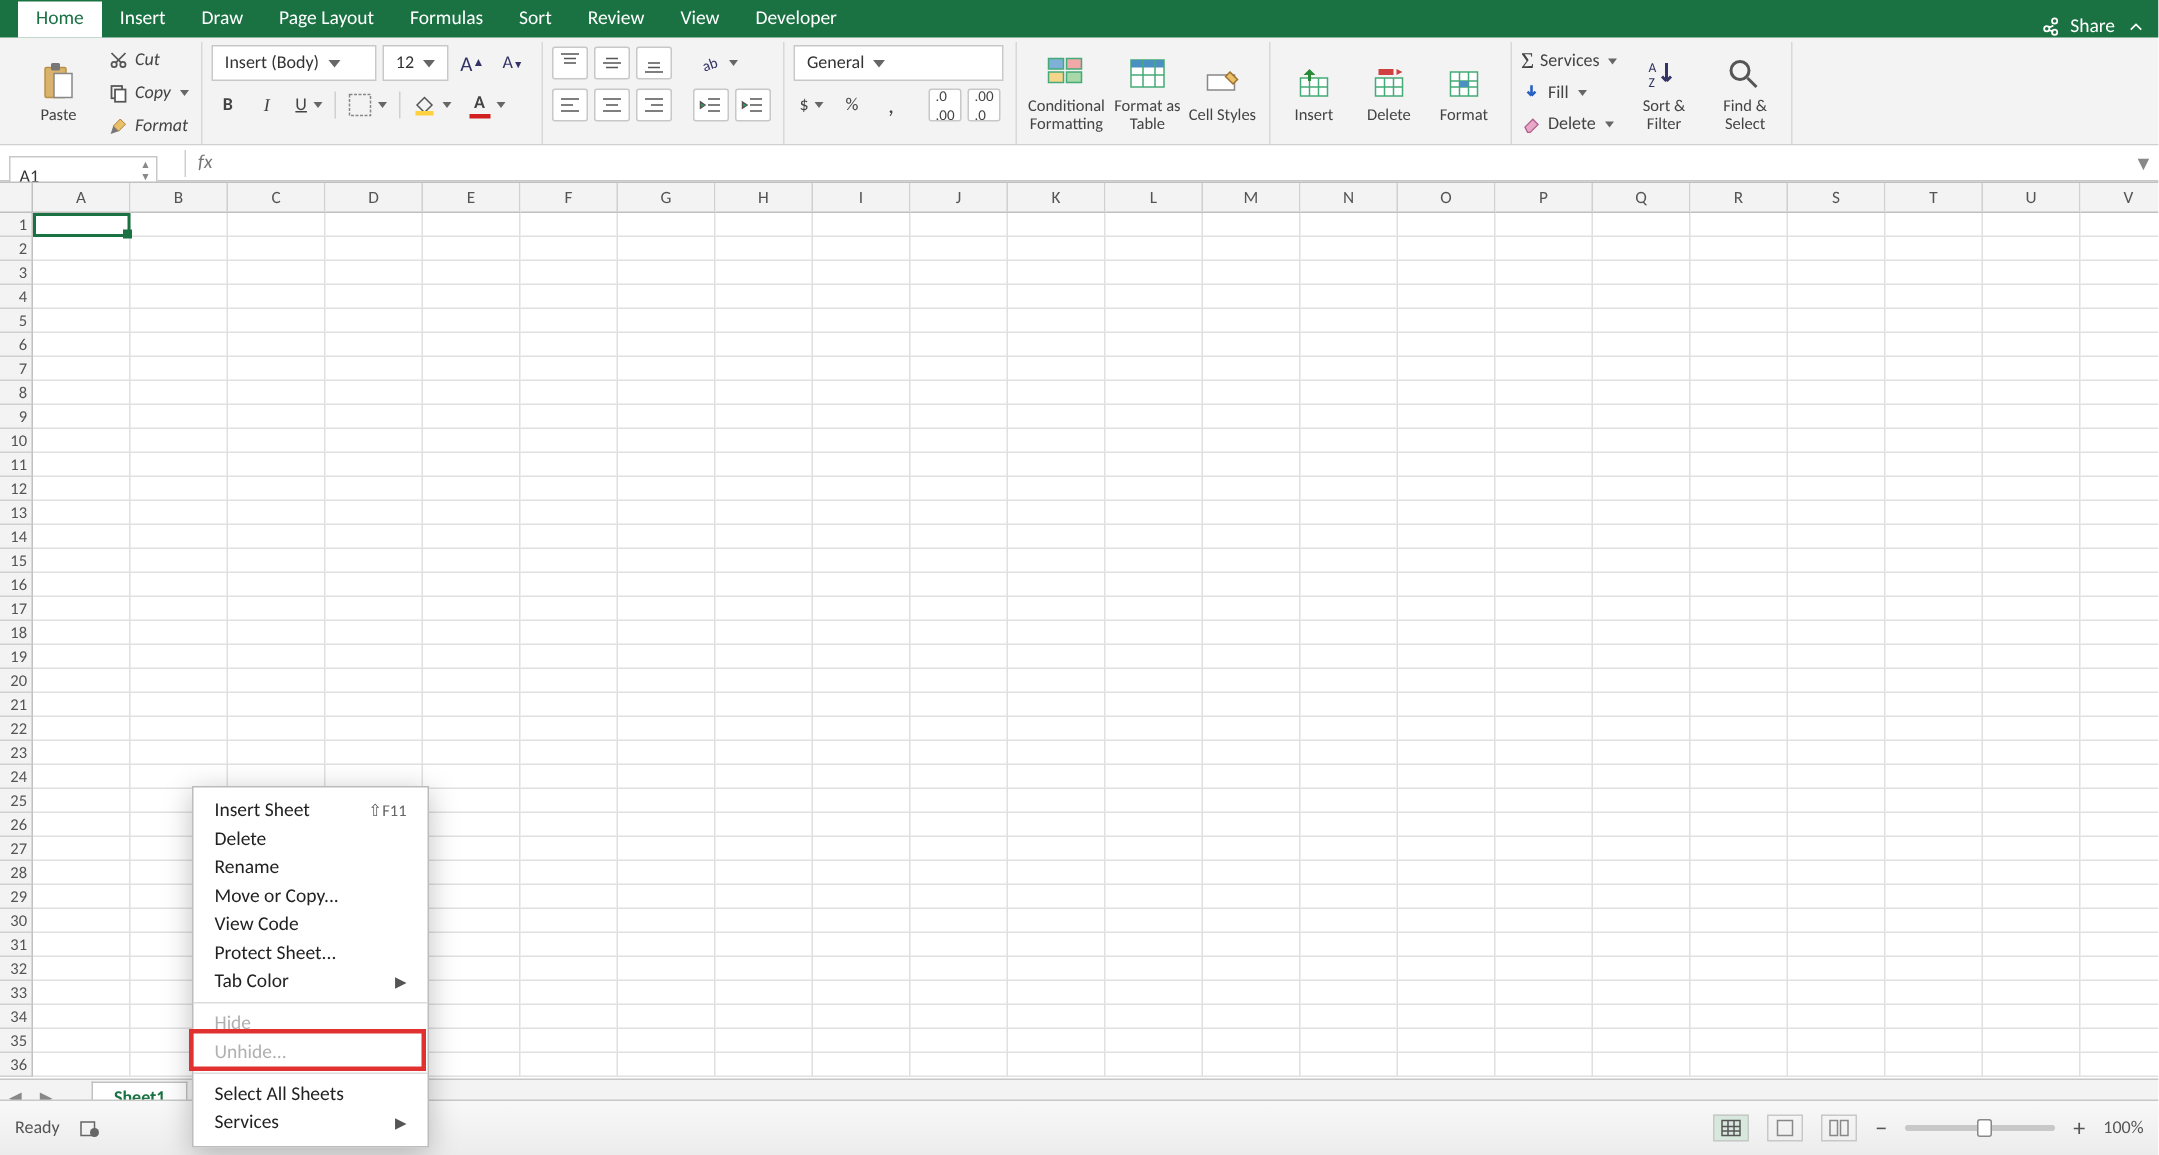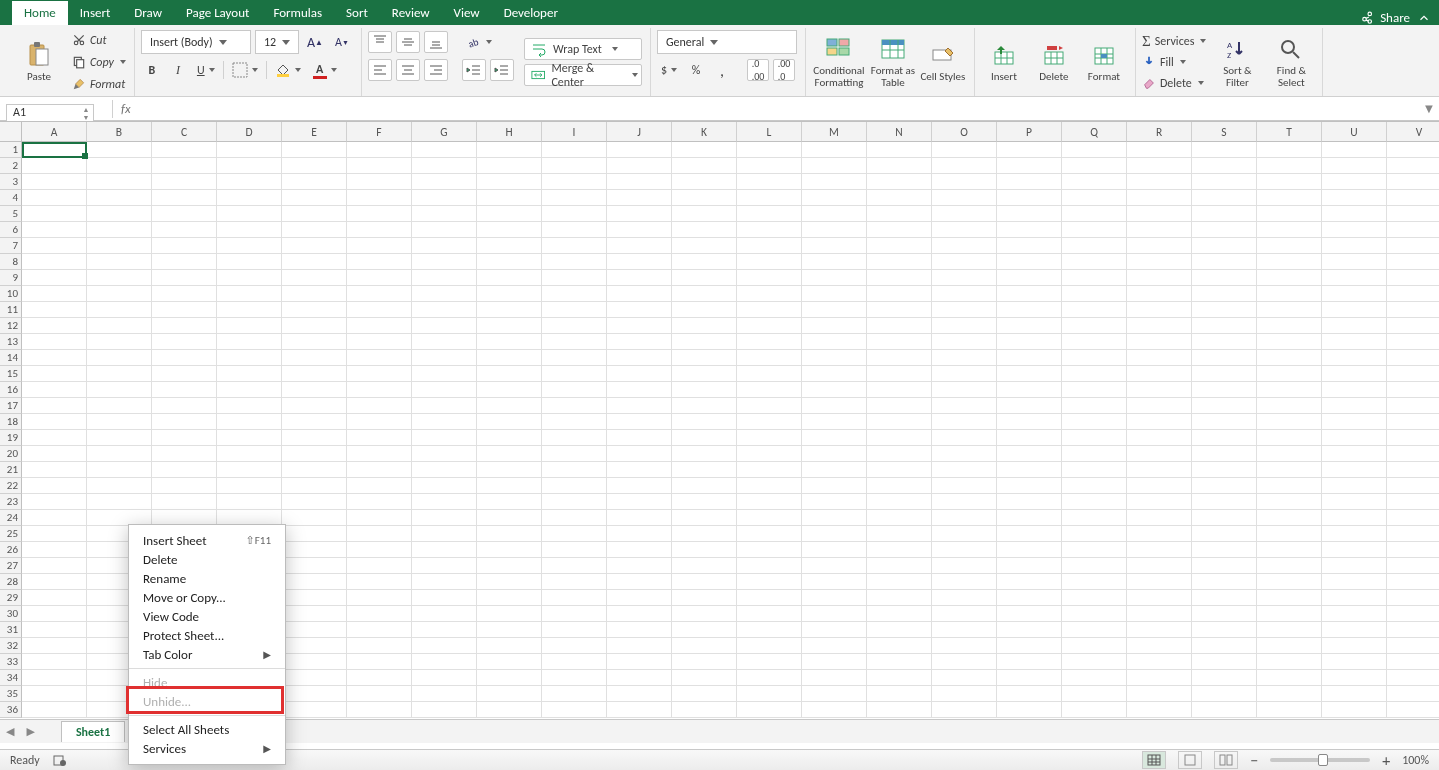--- a/index.html
+++ b/index.html
@@ -26,21 +26,21 @@
 .bigbtn{display:flex;flex-direction:column;align-items:center;justify-content:center;width:54px;height:64px;font-size:11px;color:#444;gap:2px;text-align:center;line-height:1.1;}
 .bigbtn .ic{width:28px;height:28px;display:flex;align-items:center;justify-content:center;}
 .bigbtn.small{width:46px;}
 .miniline{display:flex;align-items:center;gap:4px;font-size:12px;height:20px;color:#444;}
 .miniline svg{width:14px;height:14px;}
 .ico{width:16px;height:16px;display:inline-block;}
 svg{display:block;}
 
 
 .fbar{height:24px;border-bottom:1px solid #c8c8c8;display:flex;align-items:center;background:#fff;}
-.namebox{width:88px;height:22px;border:1px solid #c8c8c8;background:#fff;margin:12px 0 0 6px;display:flex;align-items:flex-start;padding:0 6px;font-size:12px;position:relative;}
+.namebox{width:99px;height:22px;border:1px solid #c8c8c8;background:#fff;margin:12px 0 0 6px;display:flex;align-items:flex-end;padding:0 6px;font-size:12px;position:relative;}
 .namebox .spin{position:absolute;right:2px;top:1px;display:flex;flex-direction:column;gap:0;}
 .namebox .spin span{width:10px;height:8px;font-size:7px;color:#888;text-align:center;line-height:8px;}
 .fxwrap{display:flex;align-items:center;gap:8px;margin-left:18px;flex:1;}
 .divv{width:1px;height:18px;background:#d0d0d0;}
 .fx{font-style:italic;color:#777;font-size:13px;}
 .fexpand{width:20px;color:#888;text-align:center;}
 
 
 .gridwrap{position:relative;height:598px;overflow:hidden;border-top:1px solid #c0c0c0;}
 .corner{position:absolute;left:0;top:0;width:22px;height:20px;background:#f3f3f3;border-right:1px solid #c0c0c0;border-bottom:1px solid #c0c0c0;}
@@ -54,21 +54,21 @@
 .selcell{position:absolute;left:22px;top:20px;width:65px;height:16px;border:2px solid #1a7243;pointer-events:none;box-sizing:border-box;}
 .selcell::after{content:"";position:absolute;right:-3px;bottom:-3px;width:6px;height:6px;background:#1a7243;}
 
 
 .stabs{position:absolute;left:0;bottom:27px;height:24px;width:100%;background:#f3f3f3;border-top:1px solid #c8c8c8;display:flex;align-items:center;font-size:12px;}
 .stabs .nav{padding:0 6px;color:#888;font-size:11px;}
 .stabs .stab{padding:3px 14px;background:#fff;border:1px solid #c0c0c0;border-bottom:none;color:#1a7243;font-weight:600;}
 .stabs .plus{padding:0 10px;color:#555;font-size:16px;}
 
 
-.status{position:absolute;left:0;bottom:0;height:21px;width:100%;background:linear-gradient(#f8f8f8,#ececec);border-top:1px solid #c8c8c8;display:flex;align-items:center;font-size:12px;color:#555;padding:0 10px;gap:12px;}
+.status{position:absolute;left:0;bottom:0;height:37px;width:100%;background:linear-gradient(#f8f8f8,#ececec);border-top:1px solid #c8c8c8;display:flex;align-items:center;font-size:12px;color:#555;padding:0 10px;gap:12px;}
 .status .sp{flex:1;}
 .viewbtn{width:24px;height:18px;border:1px solid #c8c8c8;display:flex;align-items:center;justify-content:center;font-size:10px;}
 .viewbtn.active{background:#d8e8dd;}
 .slider{width:100px;height:4px;background:#c8c8c8;border-radius:2px;position:relative;}
 .slider .thumb{position:absolute;left:48%;top:-4px;width:10px;height:12px;background:#fff;border:1px solid #888;border-radius:2px;}
 
 
 .ctxmenu{position:absolute;left:128px;top:524px;width:158px;background:#fff;border:1px solid #bcbcbc;box-shadow:0 4px 18px rgba(0,0,0,0.25);padding:6px 0;font-size:13px;z-index:50;}
 .ctxmenu .mi{height:19px;padding:0 14px;display:flex;align-items:center;justify-content:space-between;color:#222;}
 .ctxmenu .mi.disabled{color:#b0b0b0;}
@@ -225,35 +225,20 @@
         <div class="btn box">
             <svg class="ico" viewBox="0 0 16 16">
               <path d="M6 4h8M6 8h8M6 12h8M4 8l-3-2v4z" stroke="#555" fill="#2a6"></path>
             </svg>
           </div>
         <div class="btn box">
             <svg class="ico" viewBox="0 0 16 16">
               <path d="M6 4h8M6 8h8M6 12h8M1 6l3 2-3 2z" stroke="#555" fill="#2a6"></path>
             </svg>
           </div>
-      </div>
-    </div>
-    <div style="display:flex;flex-direction:column;gap:4px;justify-content:center;">
-      <div class="btn box drop" style="width:118px;justify-content:flex-start;gap:6px;padding-left:6px;">
-        <svg class="ico" viewBox="0 0 16 16">
-            <path d="M2 4h12M2 8h9a3 3 0 010 6h-3m0 0l2-2m-2 2l2 2" stroke="#2a6" fill="none"></path>
-          </svg>
-        <span>Wrap Text</span>
-      </div>
-      <div class="btn box drop" style="width:118px;justify-content:flex-start;gap:6px;padding-left:6px;">
-        <svg class="ico" viewBox="0 0 16 16">
-            <rect x="1" y="4" width="14" height="8" fill="none" stroke="#2a6"></rect>
-            <path d="M4 8h8M6 6l-2 2 2 2M10 6l2 2-2 2" stroke="#2a6" fill="none"></path>
-          </svg>
-        <span>Merge &amp; Center</span>
       </div>
     </div>
   </div>
 
   <div class="group">
     <div class="row">
         <div class="sel" style="width:140px;">
           <span>General</span>
         </div>
       </div>

